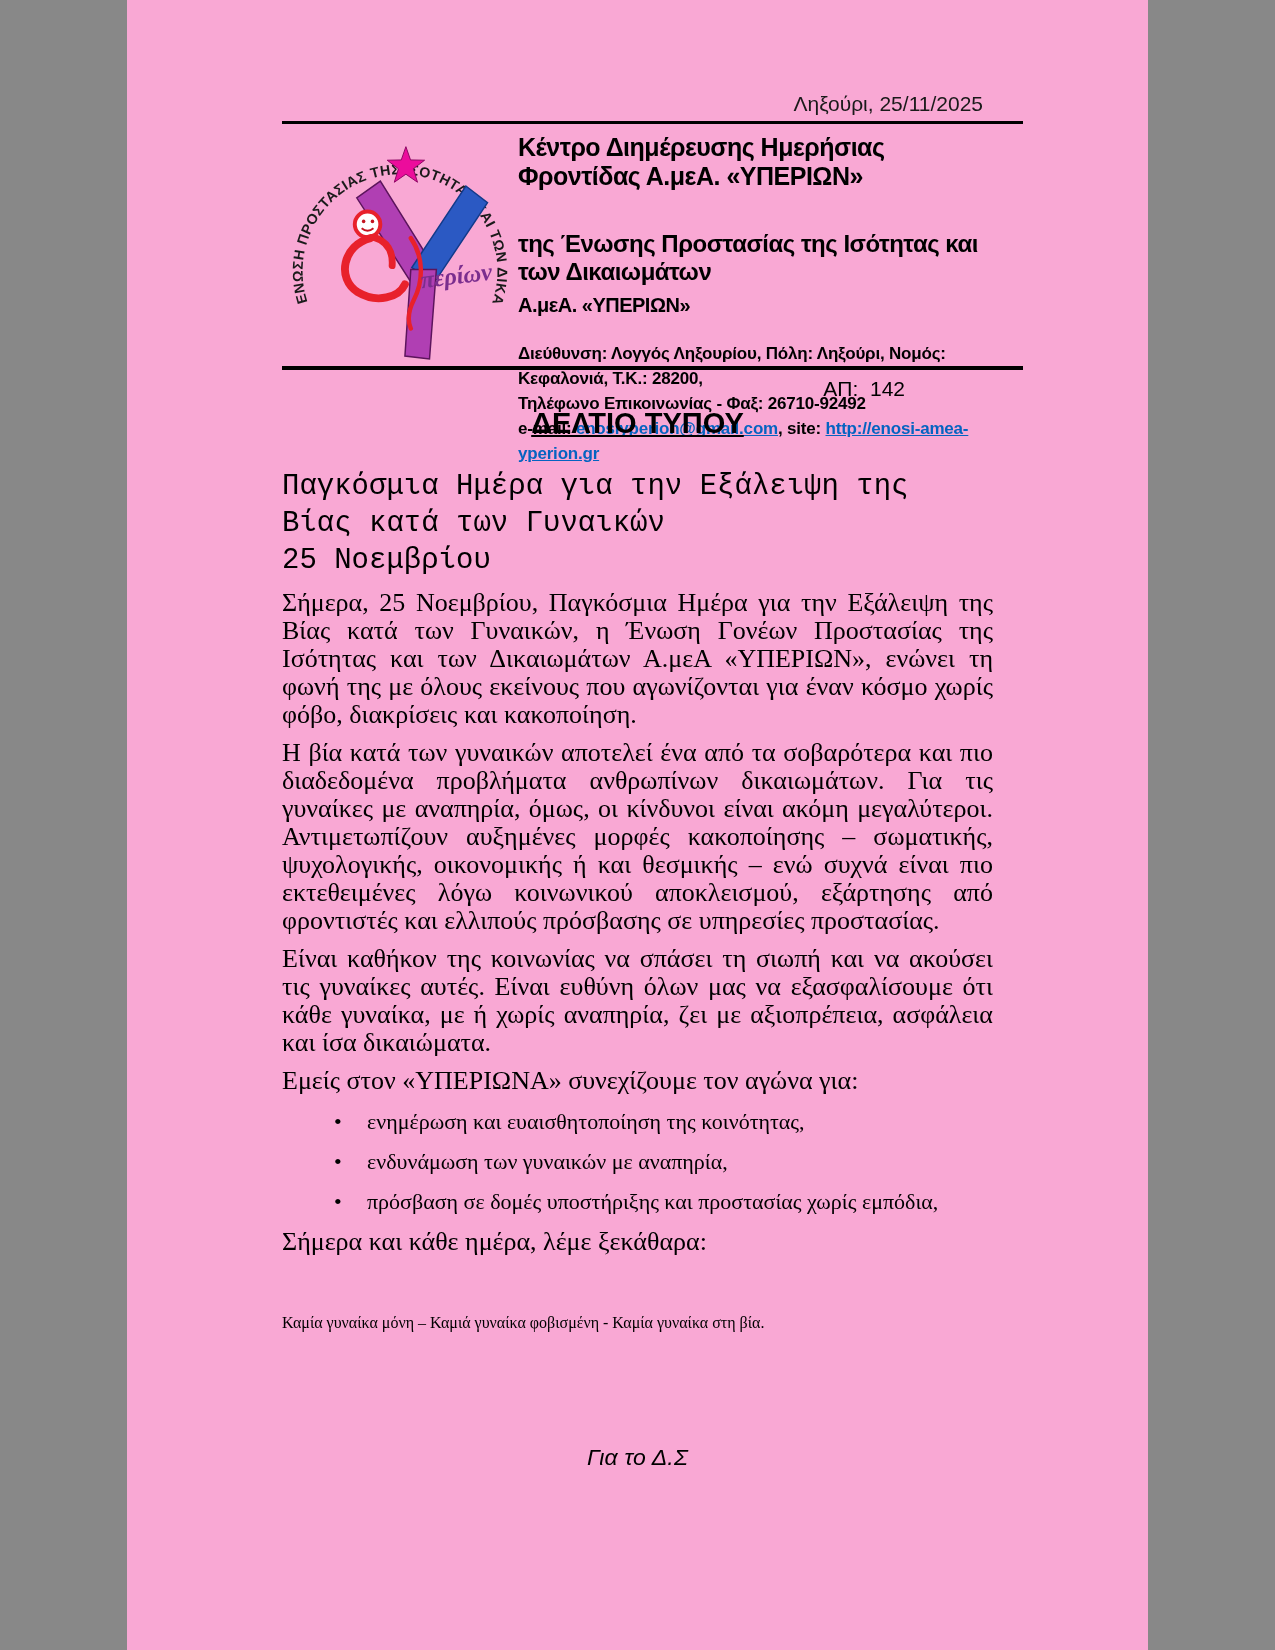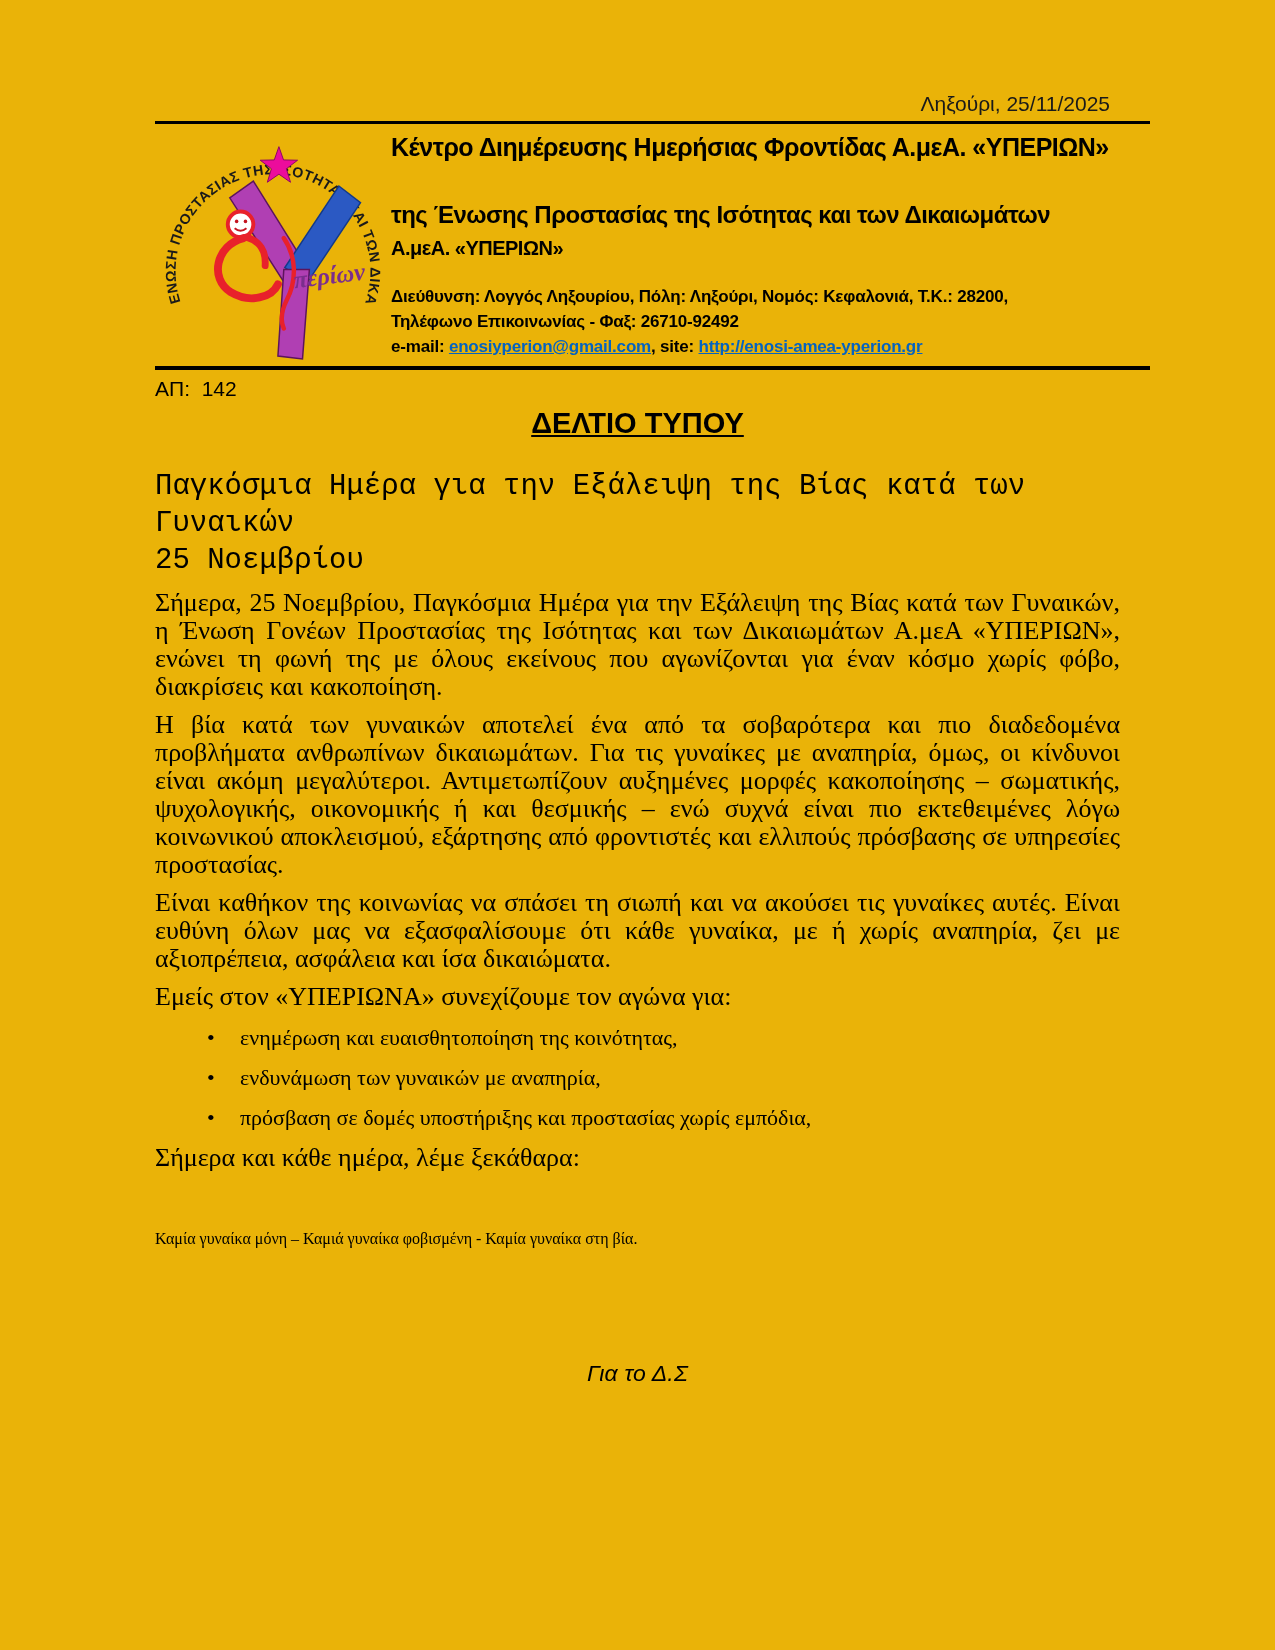--- a/index.html
+++ b/index.html
@@ -1,21 +1,21 @@
 <!DOCTYPE html>
 <html lang="el"><head>
 <meta charset="utf-8">
 <style>
   html,body { margin:0; padding:0; background:#888; }
   .page {
     position: relative;
-    width: 1275px;
+    width: 1021px;
     height: 1650px;
     margin: 0 auto;
-    background: #eab308;
+    background: #f9a8d4;
     box-sizing: border-box;
     padding: 92px 155px 0 155px;
     color: #000;
     overflow: hidden;
   }
 
   .date-line {
     text-align: right;
     font-family: "Liberation Sans", sans-serif;
     font-size: 21px;
@@ -46,20 +46,21 @@
   .h-line2 { font-size: 24px; letter-spacing: -0.5px; margin-top: 39px; }
   .h-line3 { font-size: 20px; letter-spacing: -0.5px; margin-top: 8px; }
   .contact { margin-top: 24px; font-size: 17px; line-height: 25px; letter-spacing: -0.2px; }
   .contact a {
     font-weight: bold;
     text-decoration: underline;
     cursor: pointer;
   }
 
   .refnum {
+    text-align: right;
     font-family: "Liberation Sans", sans-serif;
     font-size: 21px;
     margin-top: 7px;
     padding-right: 88px;
     white-space: pre;
   }
   .press-title {
     text-align: center;
     font-family: "Liberation Sans", sans-serif;
     font-weight: bold;

